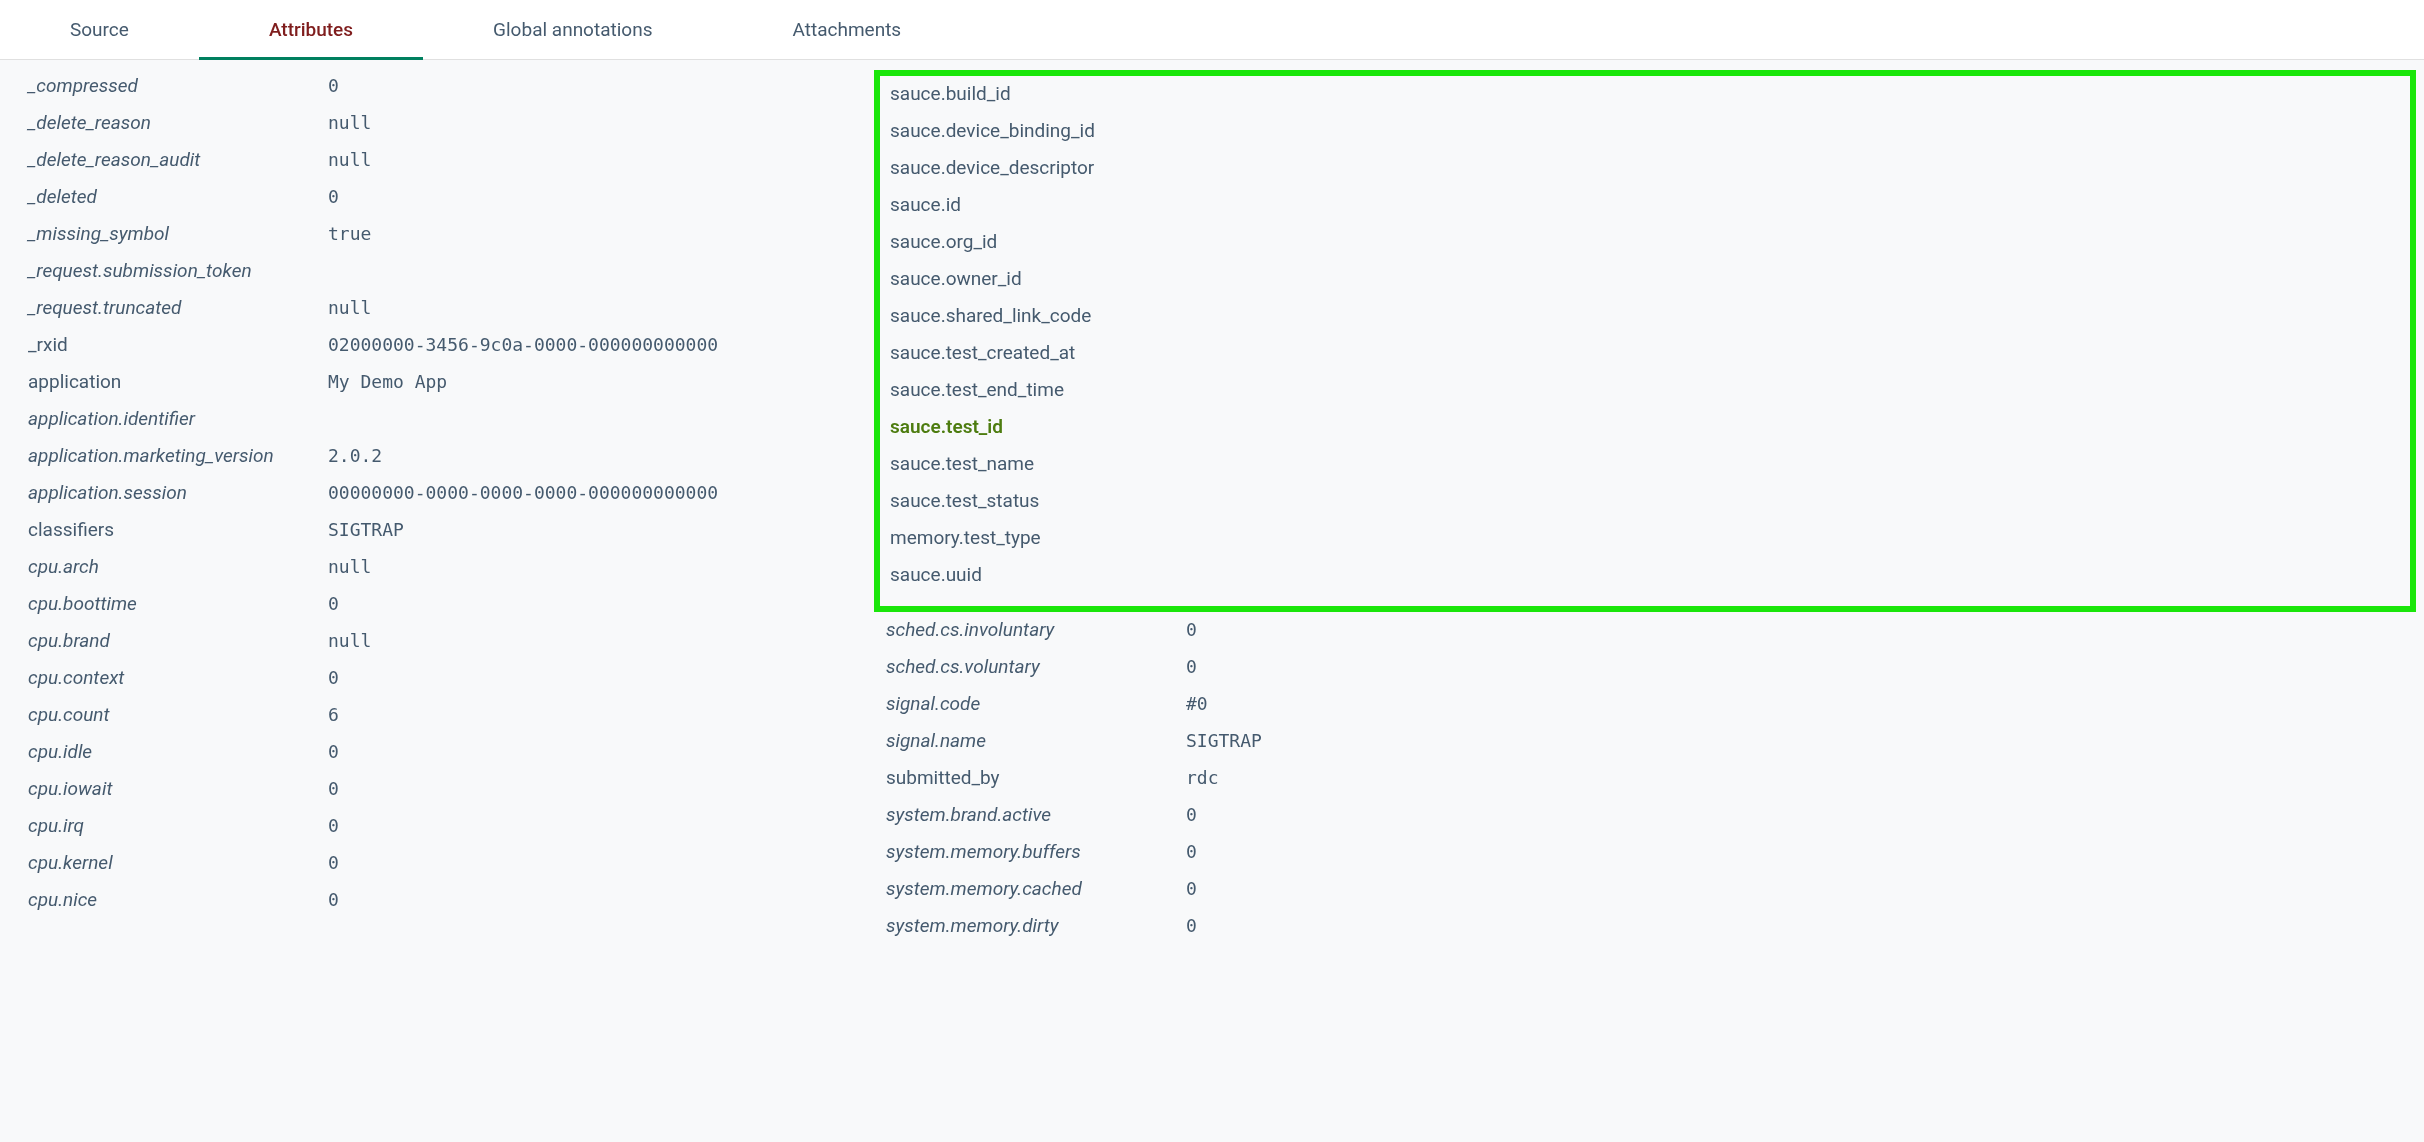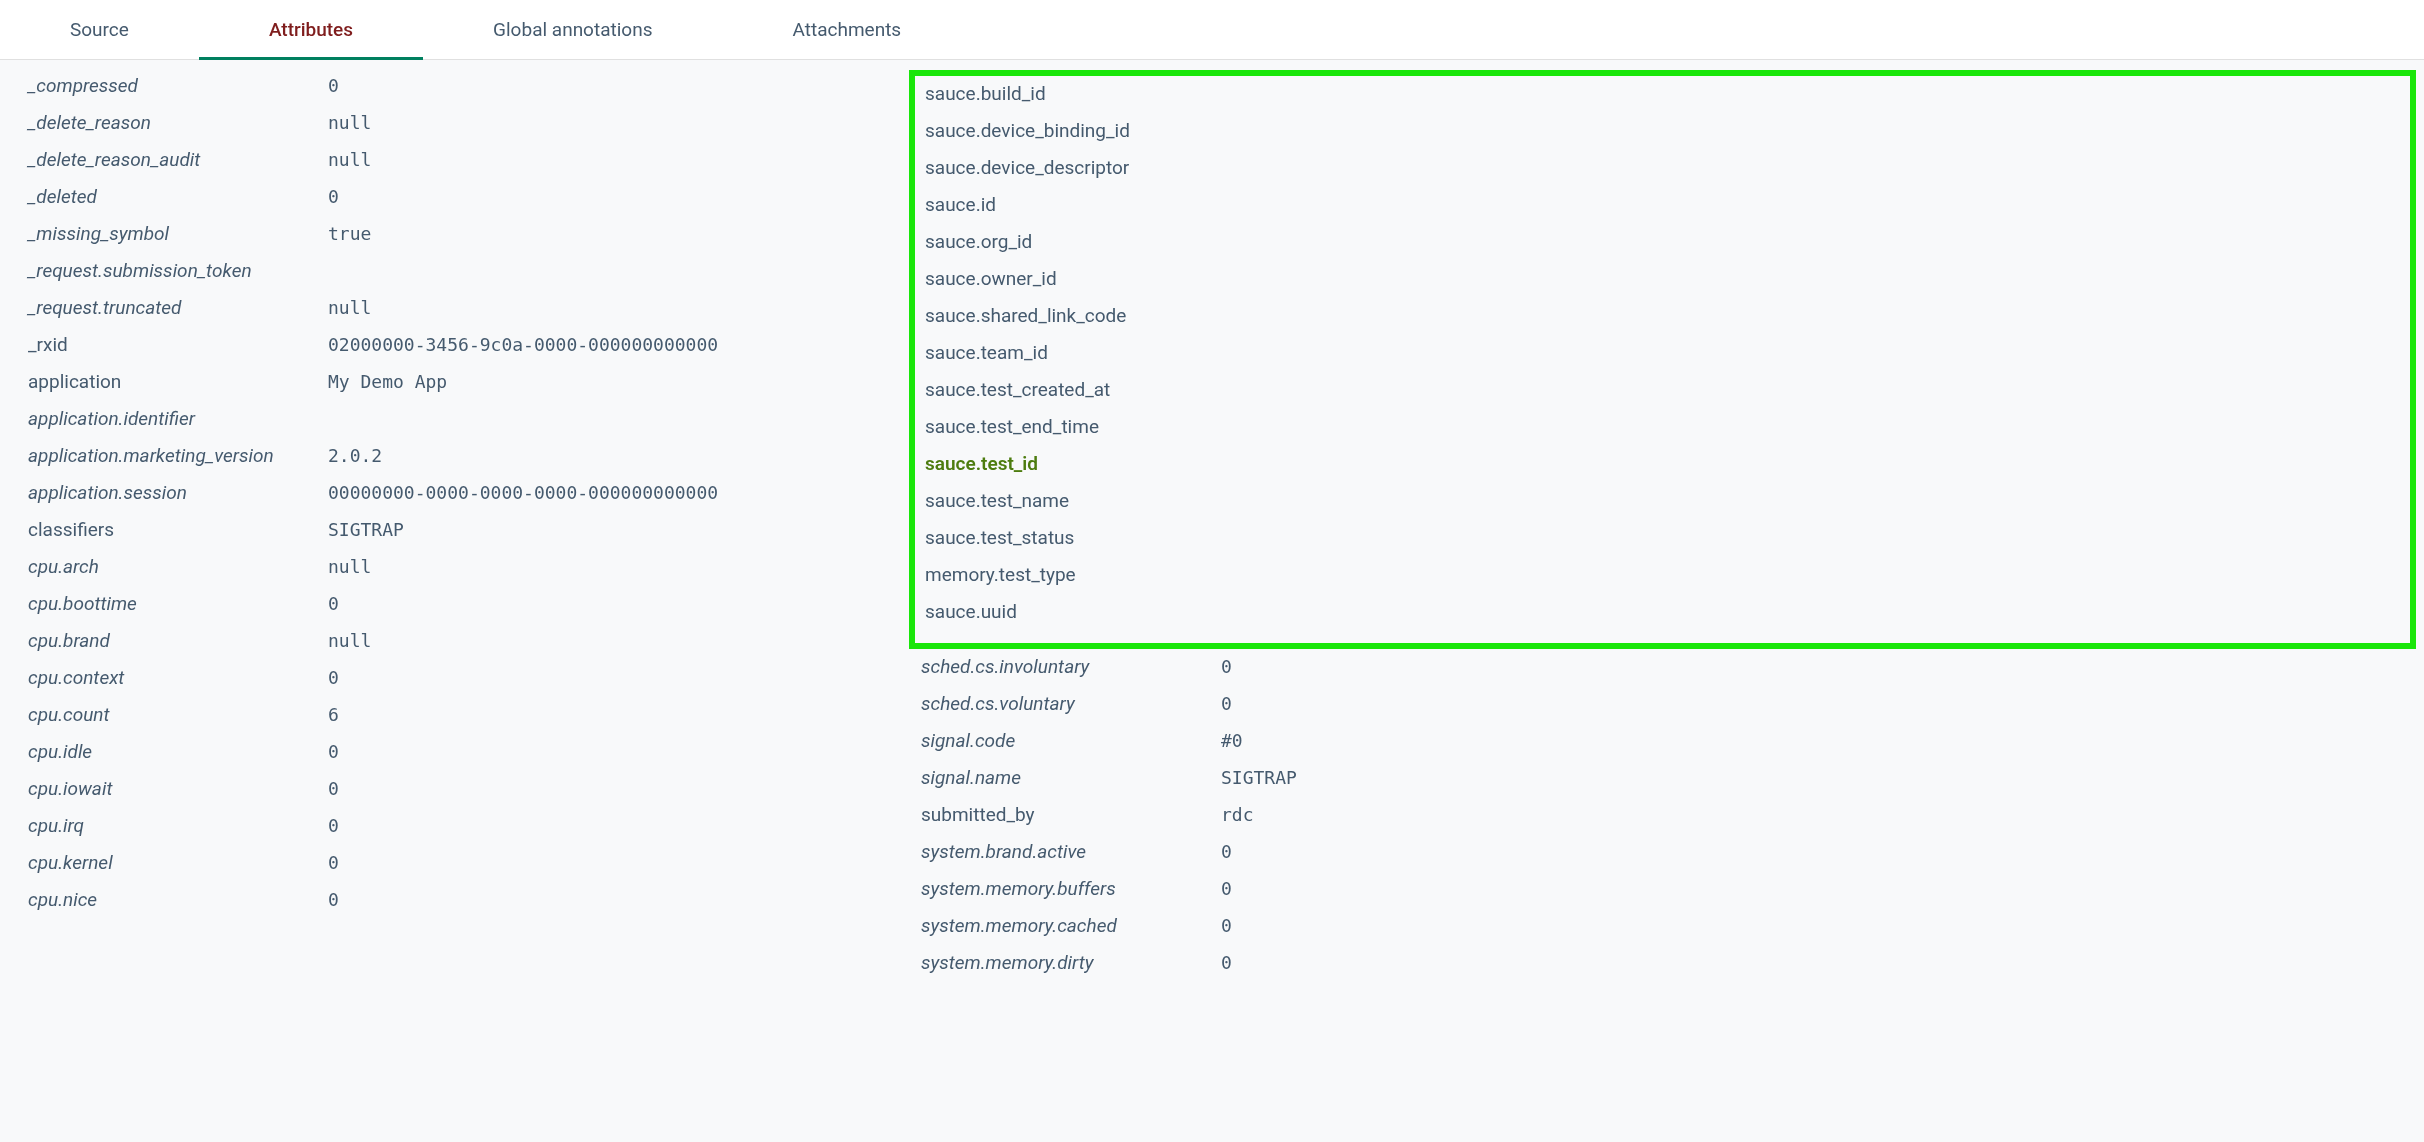--- a/index.html
+++ b/index.html
@@ -35,21 +35,20 @@
       position: absolute;
       left: 0;
       right: 0;
       bottom: -1px;
       height: 3px;
       background: #00805f;
     }
     .content {
       display: flex;
       padding: 14px 0 0 28px;
-      gap: 35px;
     }
     .column {
       flex: 1;
       min-width: 0;
     }
     .column-left {
       max-width: 858px;
     }
     .column-right {
       padding-left: 0;
@@ -214,23 +213,20 @@
         <div class="attr-row">
           <div class="attr-key plain">sauce.org_id</div>
         </div>
         <div class="attr-row">
           <div class="attr-key plain">sauce.owner_id</div>
         </div>
         <div class="attr-row">
           <div class="attr-key plain">sauce.shared_link_code</div>
         </div>
         <div class="attr-row">
-          <div class="attr-key plain">sauce.team_id</div>
-        </div>
-        <div class="attr-row">
           <div class="attr-key plain">sauce.test_created_at</div>
         </div>
         <div class="attr-row">
           <div class="attr-key plain">sauce.test_end_time</div>
         </div>
         <div class="attr-row">
           <div class="attr-key bold">sauce.test_id</div>
         </div>
         <div class="attr-row">
           <div class="attr-key plain">sauce.test_name</div>

